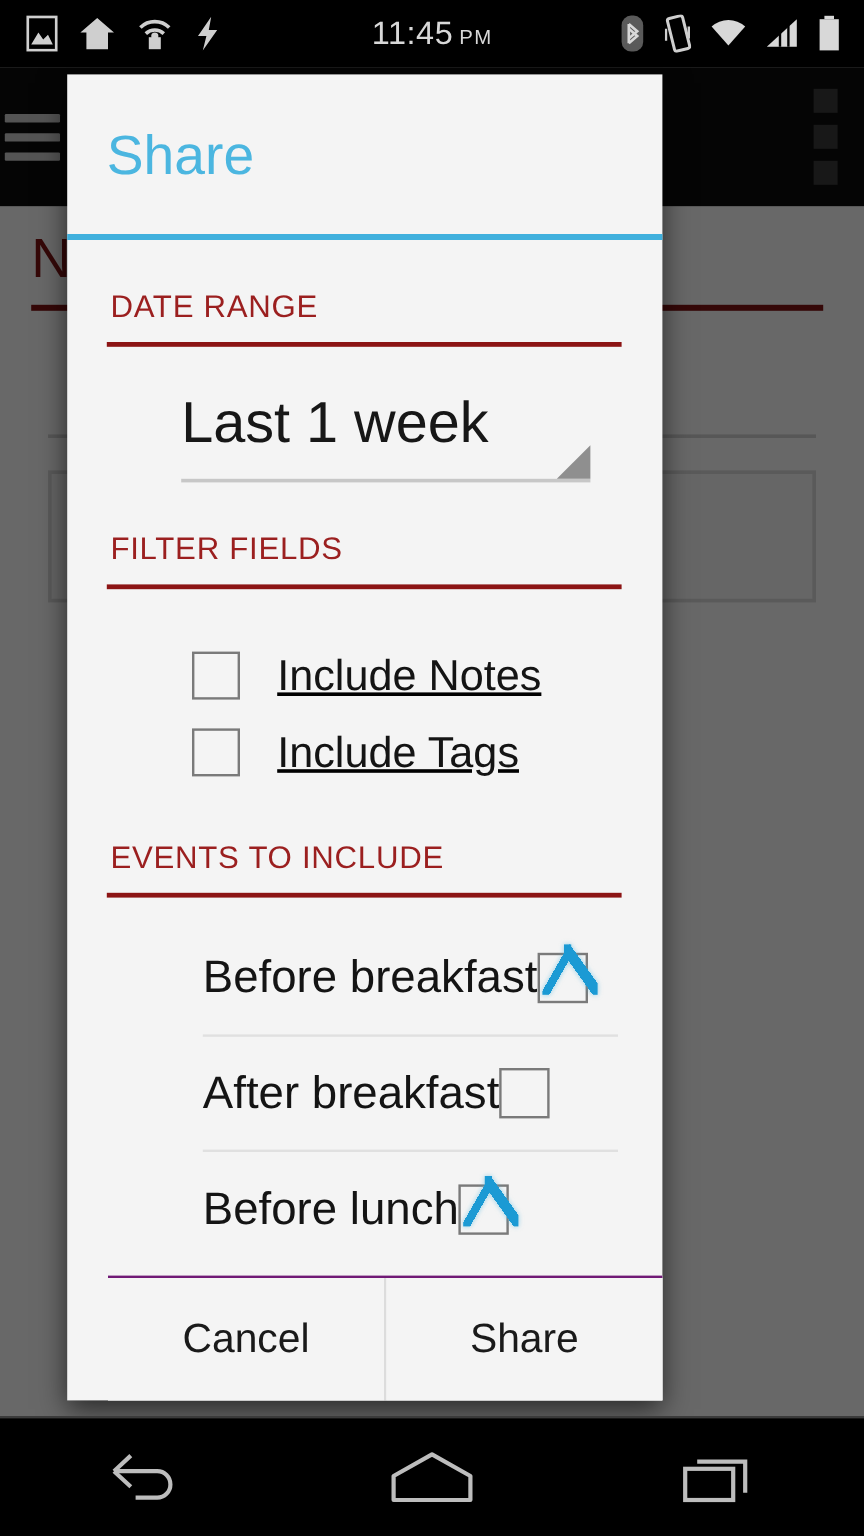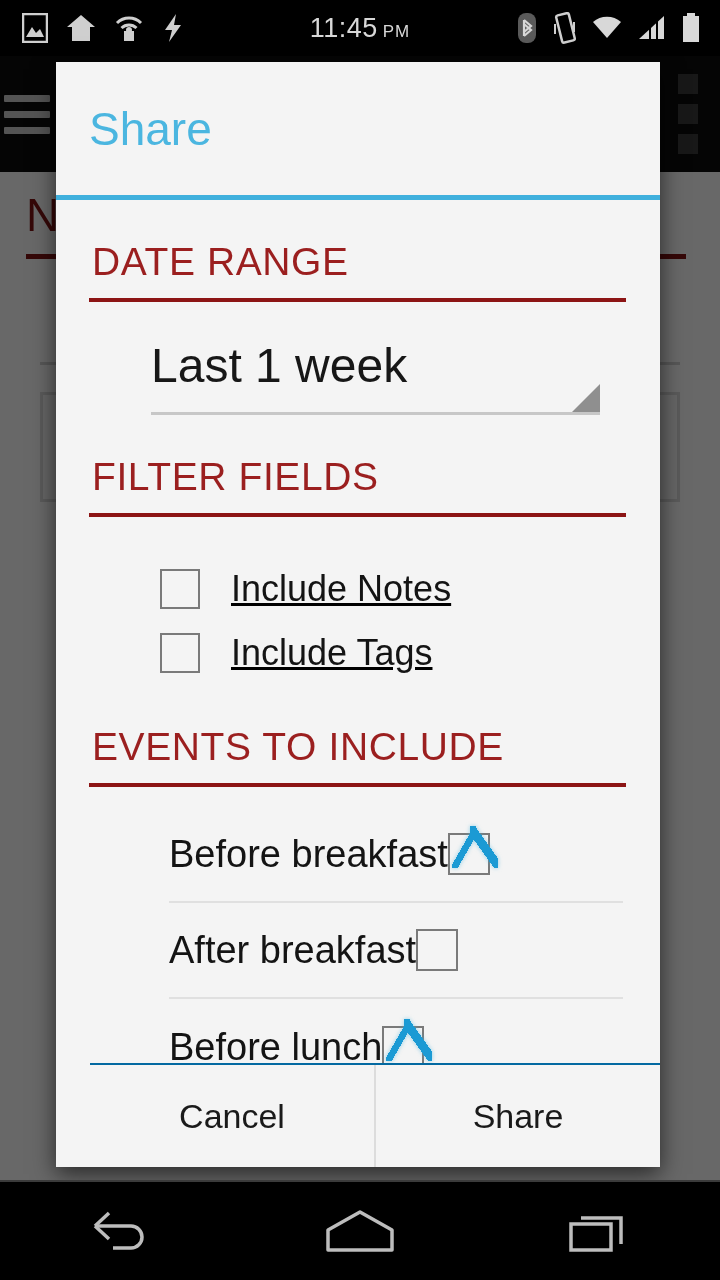--- a/index.html
+++ b/index.html
@@ -50,33 +50,33 @@
   #bg-title { position:absolute; left:26px; top:16px; font-size:46px; color:#7e1414; }
   #bg-title-rule { position:absolute; left:26px; top:82px; width:660px; height:5px; background:#7e1414; }
   #bg-card-a { position:absolute; left:40px; top:190px; width:640px; height:6px; border-top:3px solid #cfcfcf; }
   #bg-card-b { position:absolute; left:40px; top:220px; width:640px; height:110px; border:3px solid #d6d6d6; background:#f2f2f2; }
 
   
   #scrim { position:absolute; top:56px; left:0; width:720px; height:1124px; background:rgba(0,0,0,.58); }
 
   
   #dialog {
-    position:absolute; left:56px; top:62px; width:604px; height:1105px;
+    position:absolute; left:56px; top:62px; width:496px; height:1105px;
     background:#f4f4f4; display:flex; flex-direction:column;
     box-shadow:0 7px 22px rgba(0,0,0,.62);
   }
   #dlg-header { height:133px; flex:0 0 133px; display:flex; align-items:center; }
   #dlg-title { padding-left:33px; font-size:46px; color:#4bb6e0; font-weight:400; }
   #dlg-accent { height:5px; flex:0 0 5px; background:#40b0dd; }
 
   #dlg-body { flex:1 1 auto; overflow:hidden; position:relative; }
 
   .section-head {
     margin:0 34px 0 36px; padding-top:40px;
-    font-size:39px; letter-spacing:.6px; color:#9b1f1f;
+    font-size:26px; letter-spacing:.6px; color:#9b1f1f;
   }
   .section-rule { margin:14px 34px 0 33px; height:4px; background:#8c1414; }
 
   
   #spinner-wrap { margin:36px 60px 0 95px; position:relative; }
   #spinner-value { font-size:48px; color:#171717; padding-bottom:19px; }
   #spinner-underline { height:3px; background:#c7c7c7; }
   #spinner-tri {
     position:absolute; right:0; bottom:3px; width:0; height:0;
     border-left:28px solid transparent; border-bottom:28px solid #8f8f8f;
@@ -103,21 +103,21 @@
   .cb-ev.checked::after {
     content:""; position:absolute; left:2px; top:-9px; width:46px; height:42px;
     background:
       linear-gradient(to bottom right, transparent 0 46%, #1b9ad4 46% 62%, transparent 62%) no-repeat 0 0 / 24px 42px,
       linear-gradient(to top right, transparent 0 40%, #1b9ad4 40% 58%, transparent 58%) no-repeat 18px 0 / 30px 42px;
     filter:drop-shadow(0 0 2px rgba(64,176,221,.55));
   }
 
   
   #dlg-buttons {
-    flex:0 0 104px; height:104px; display:flex; border-top:2px solid #0369a1; background:#f4f4f4;margin-left:34px;
+    flex:0 0 104px; height:104px; display:flex; border-top:2px solid #701a75; background:#f4f4f4;margin-left:34px;
   }
   #dlg-buttons button {
     flex:1 1 50%; background:#f4f4f4; border:none; font-size:34px; color:#1a1a1a;
     font-family:"Liberation Sans", sans-serif; cursor:pointer;
   }
   #btn-divider { width:2px; background:#dcdcdc; }
 
   
   #nav-bar {
     position:absolute; bottom:0; left:0; width:720px; height:100px;

